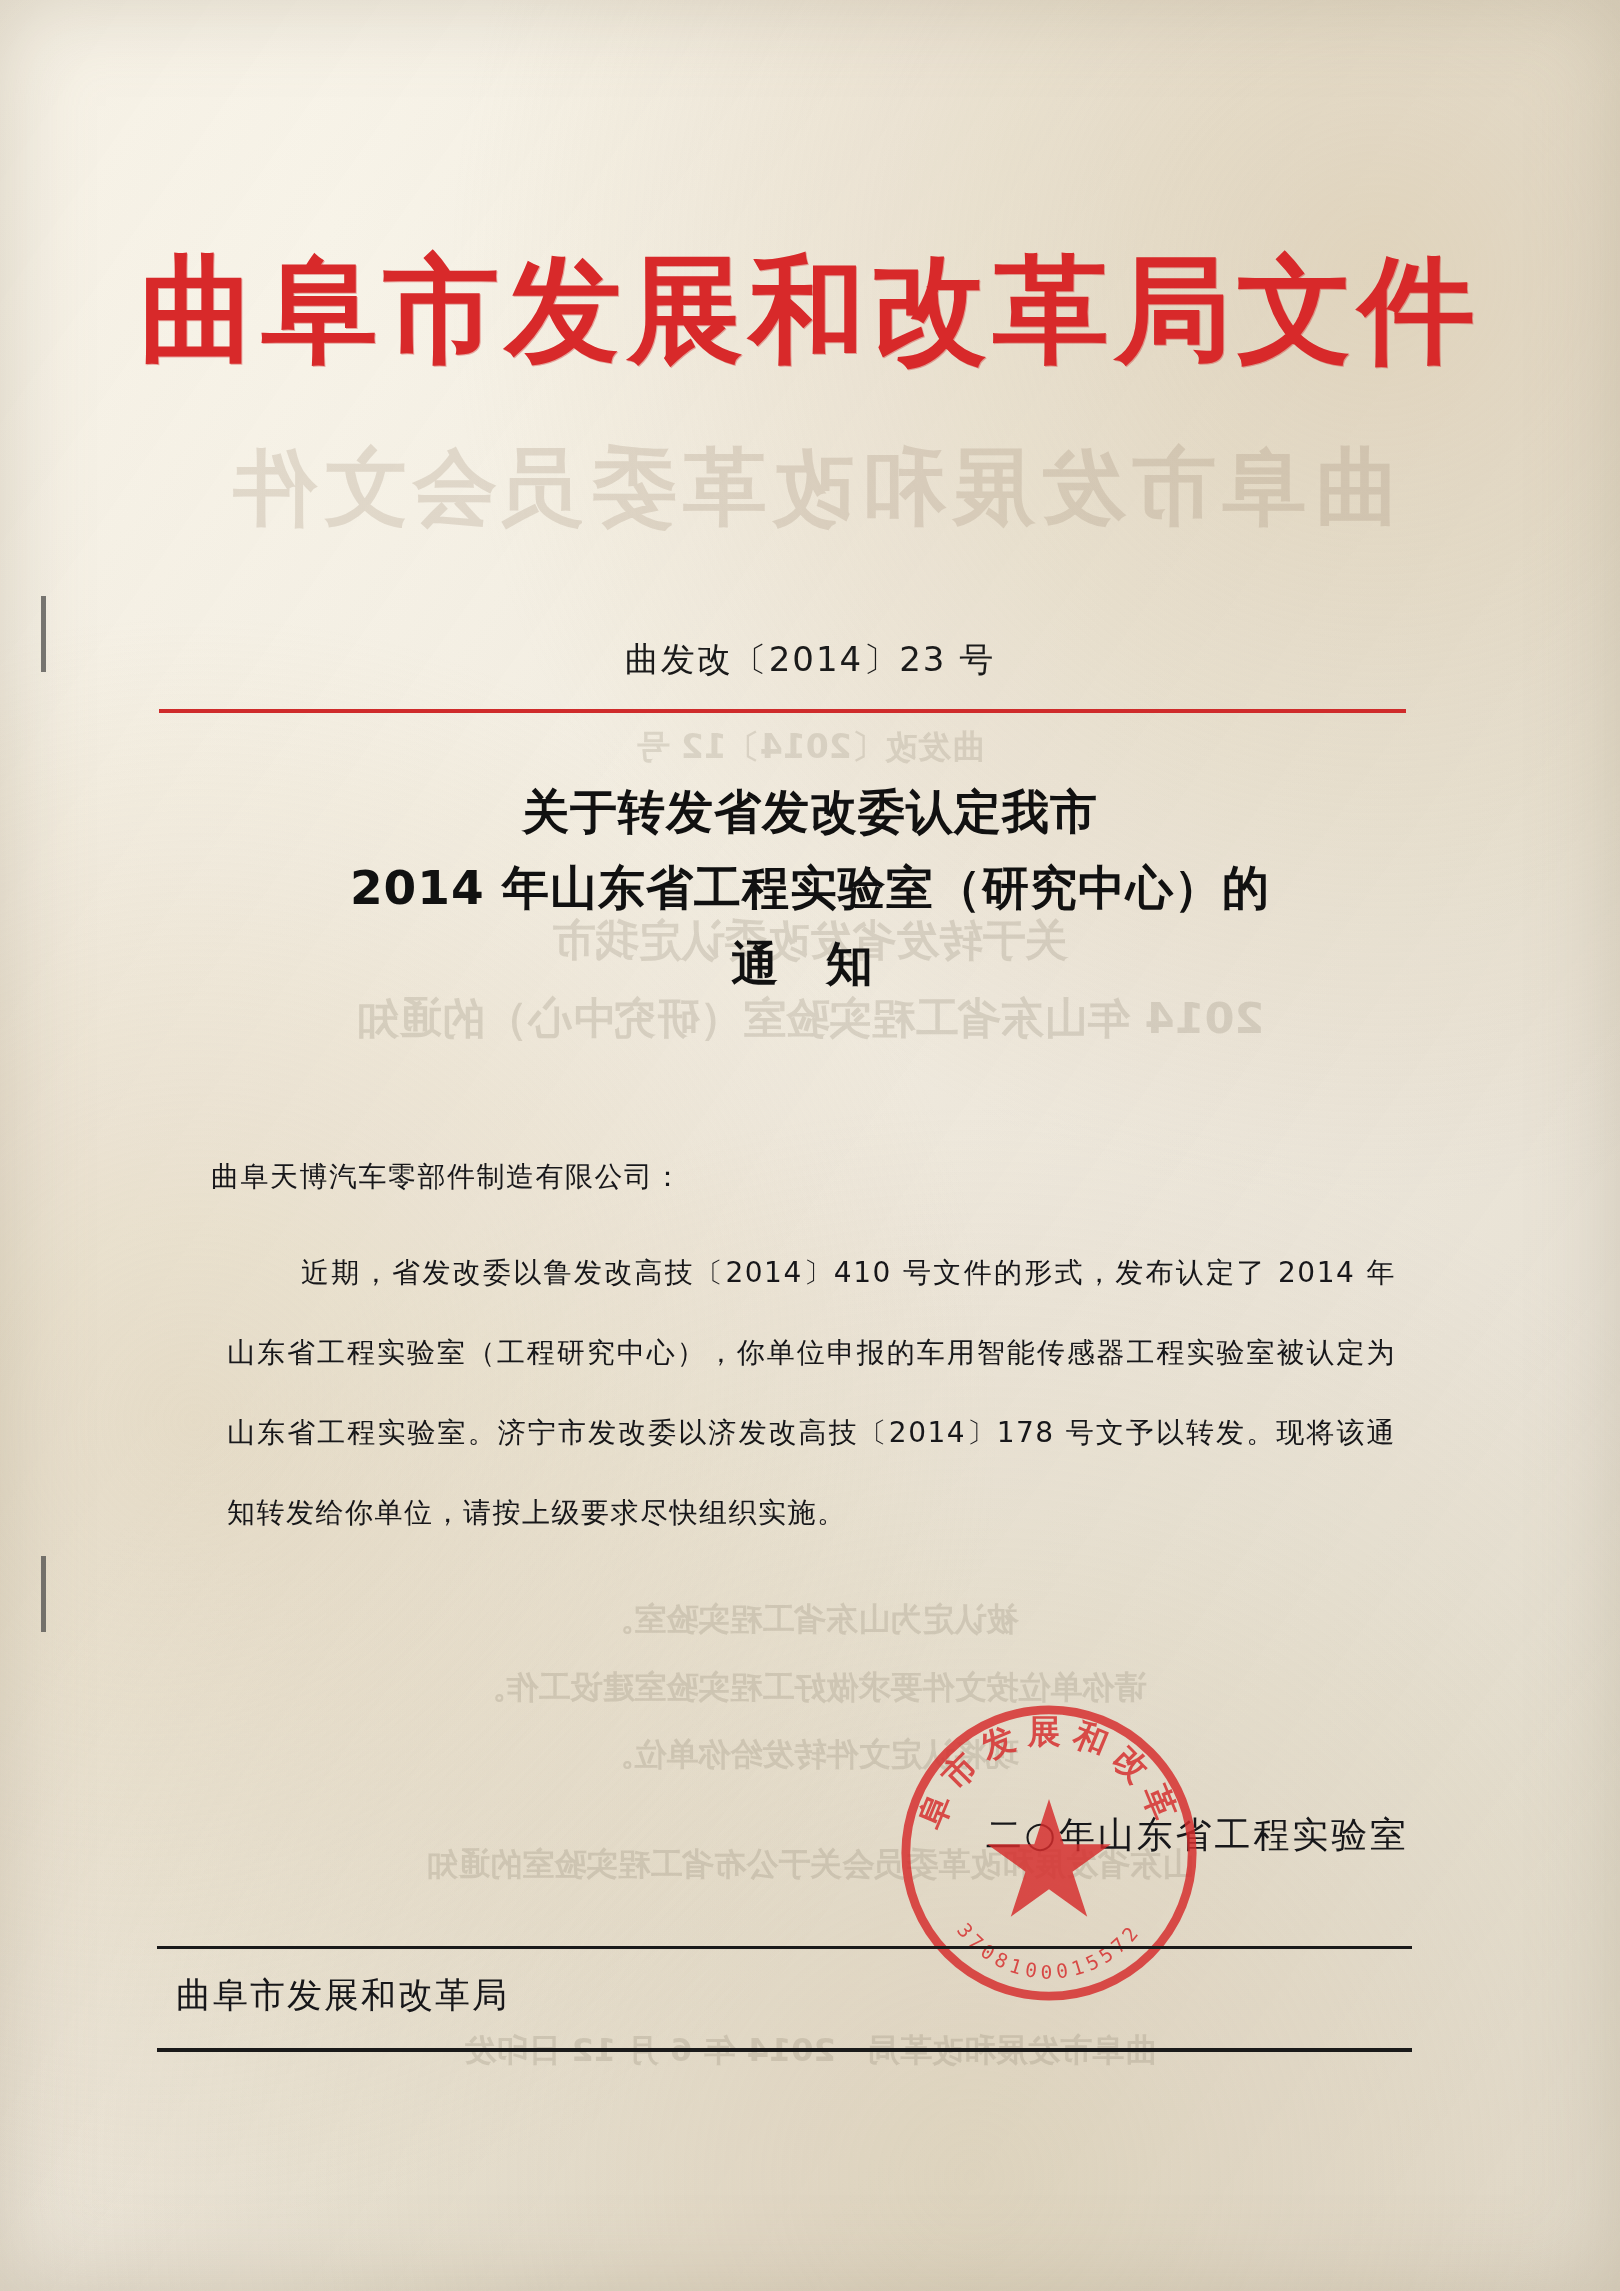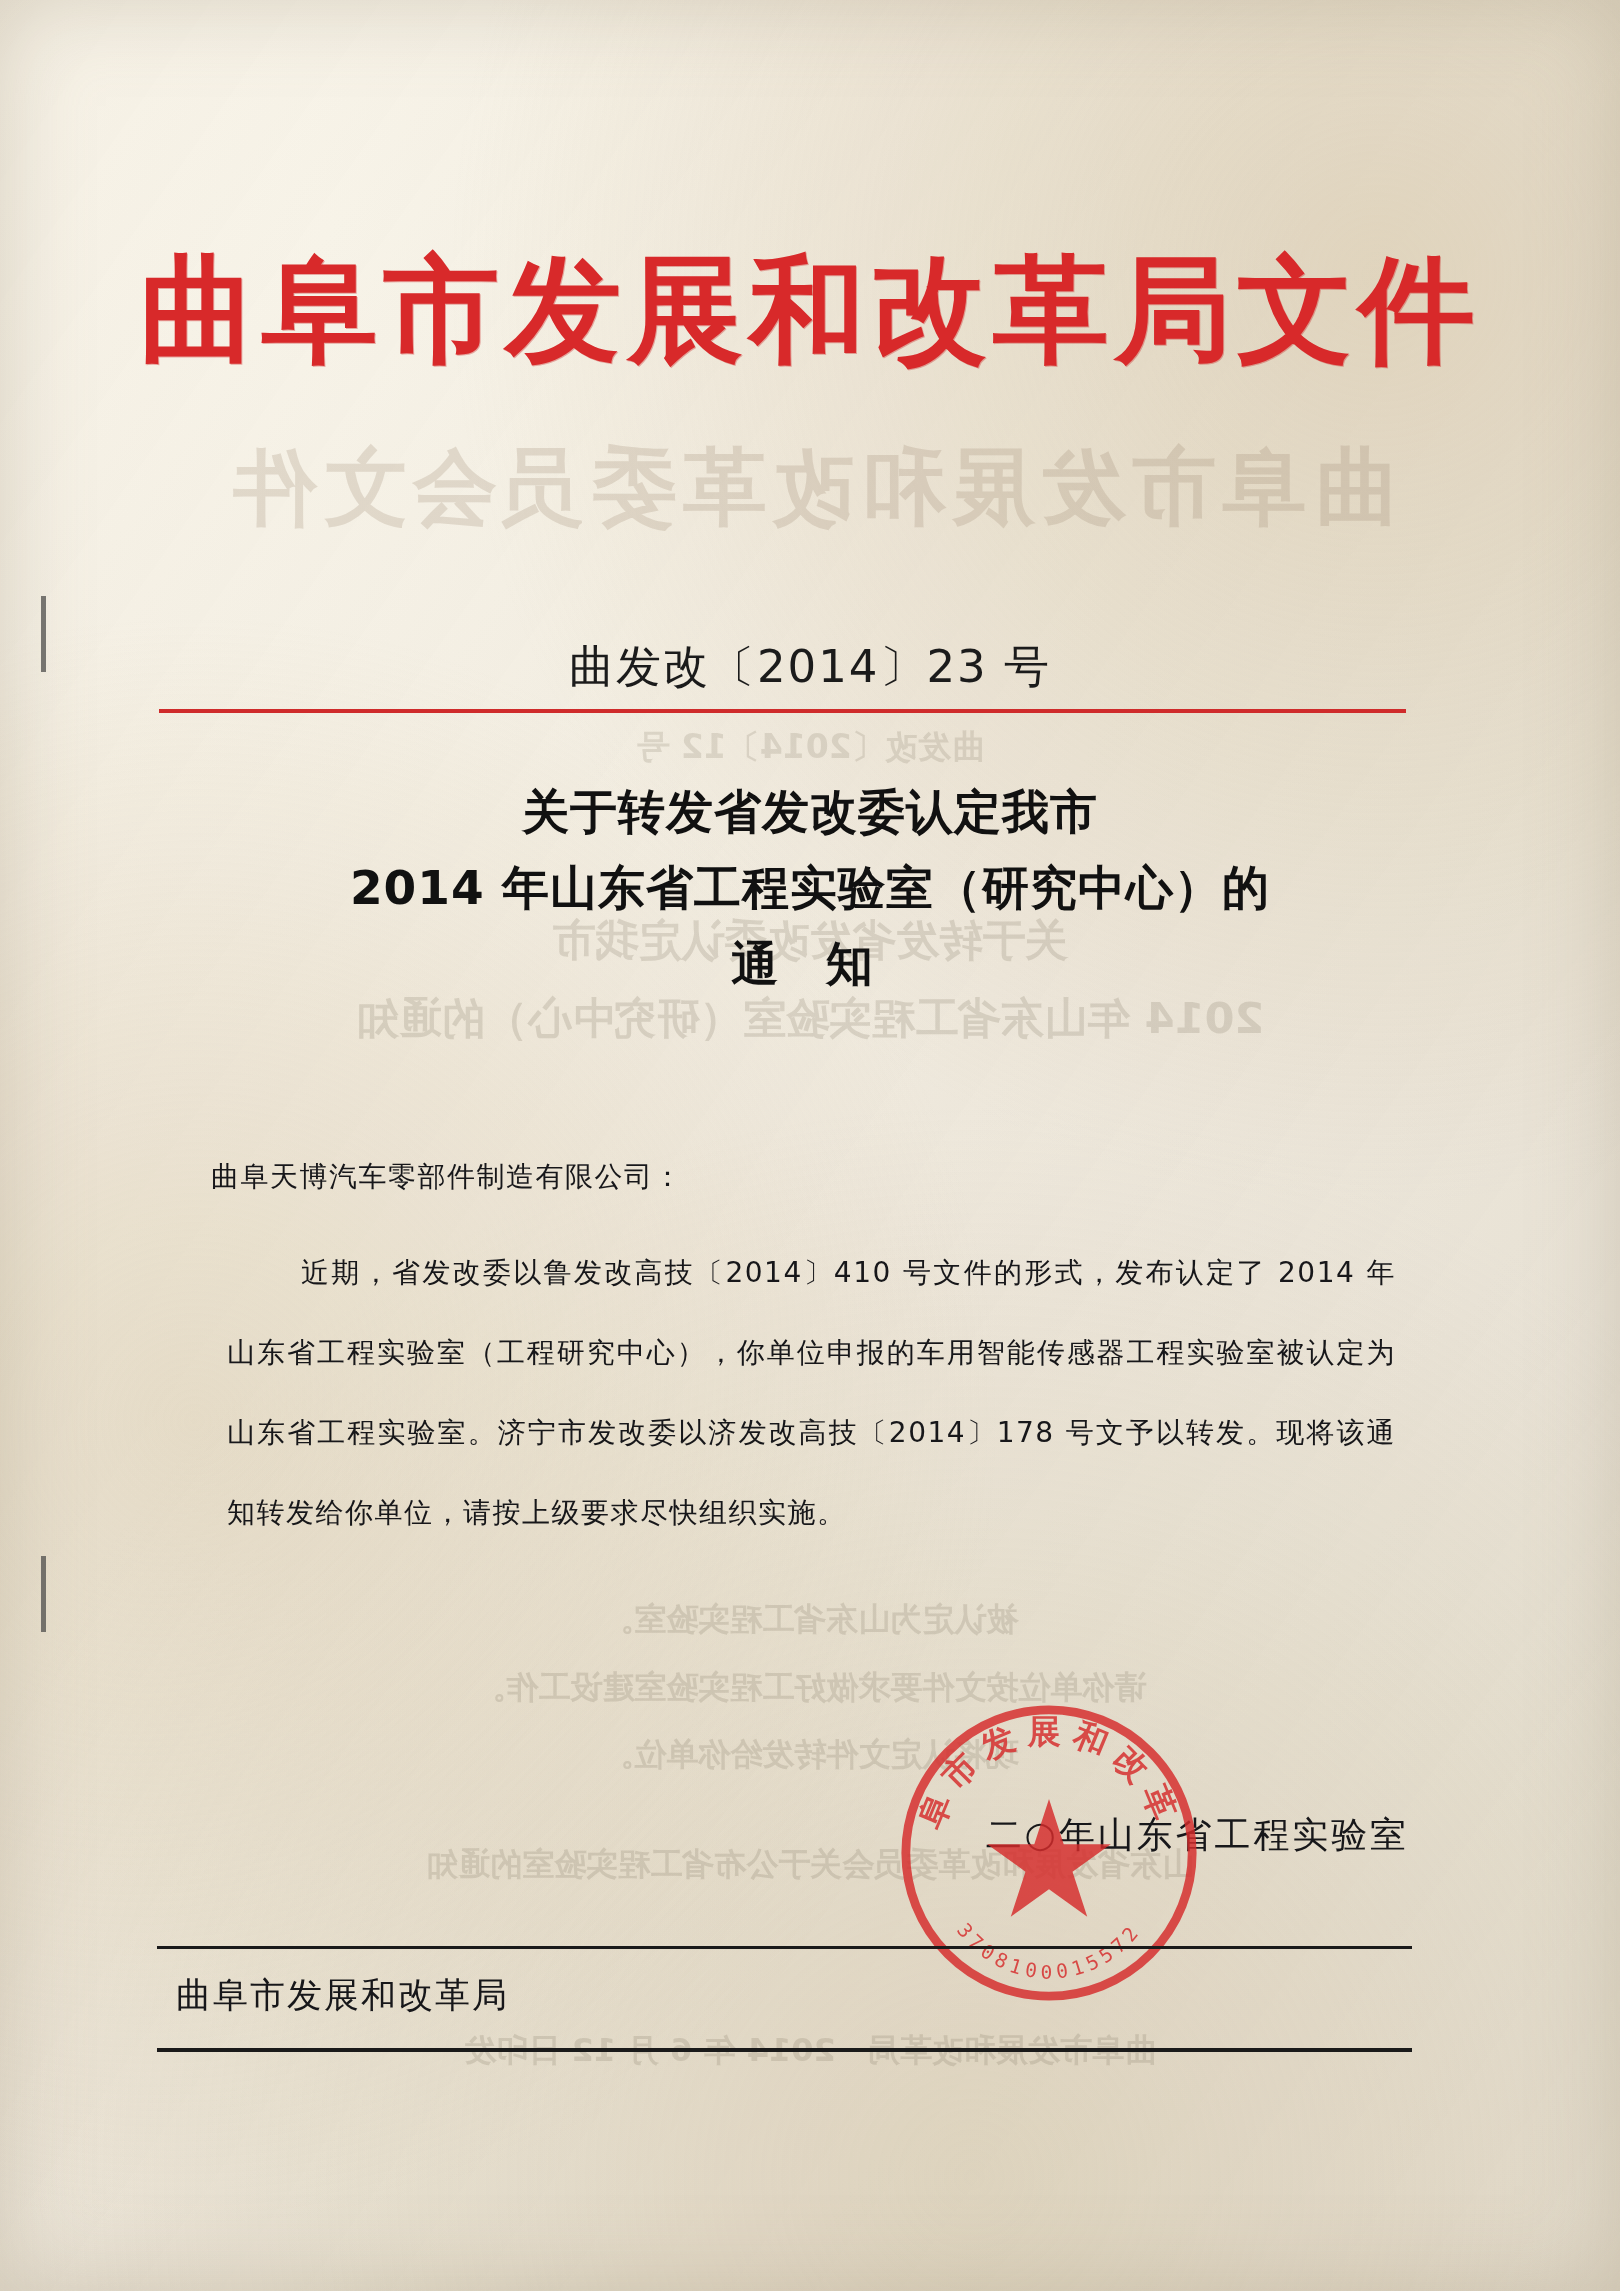--- a/index.html
+++ b/index.html
@@ -73,21 +73,21 @@
     font-family: "DejaVu Sans", "Liberation Sans", sans-serif;
     text-shadow: 1px 1px 0 rgba(200,30,30,0.35);
     white-space: nowrap;
   }
   .doc-number {
     position: absolute;
     top: 637px;
     left: 0;
     right: 0;
     text-align: center;
-    font-size: 45px;
+    font-size: 34px;
     color: #1b1b1b;
     letter-spacing: 2px;
     font-family: "DejaVu Sans", "Liberation Sans", sans-serif;
   }
   .red-rule {
     position: absolute;
     top: 709px;
     left: 159px;
     width: 1247px;
     height: 3.9px;

